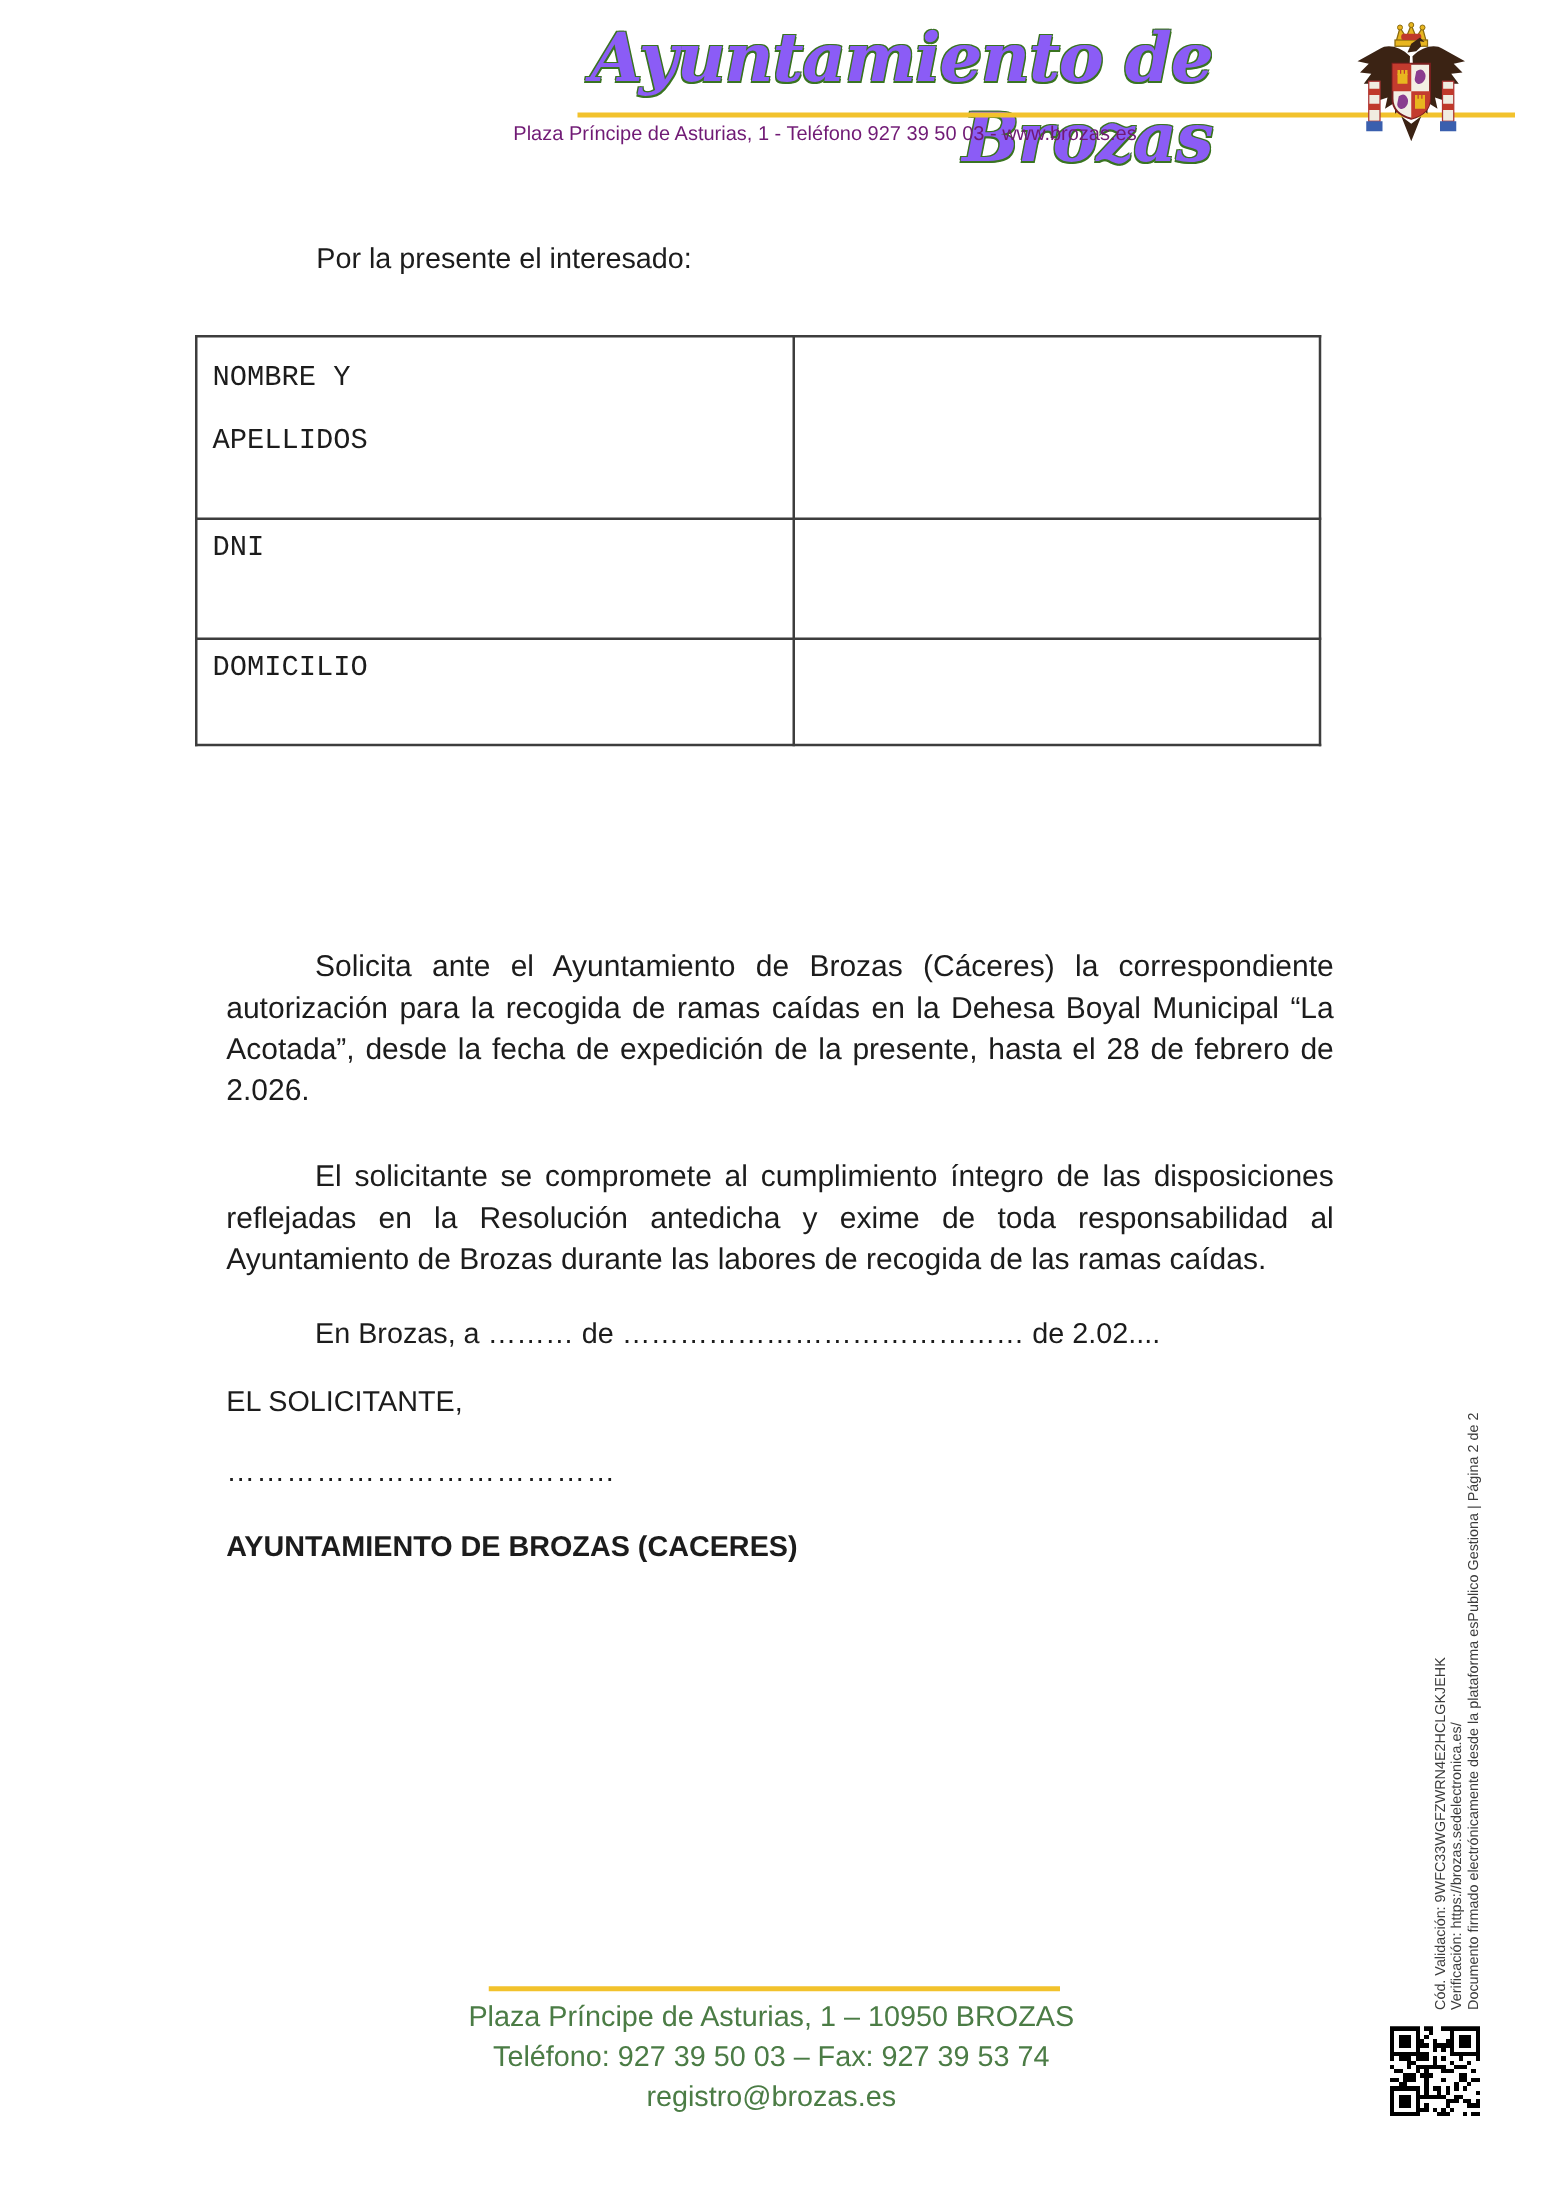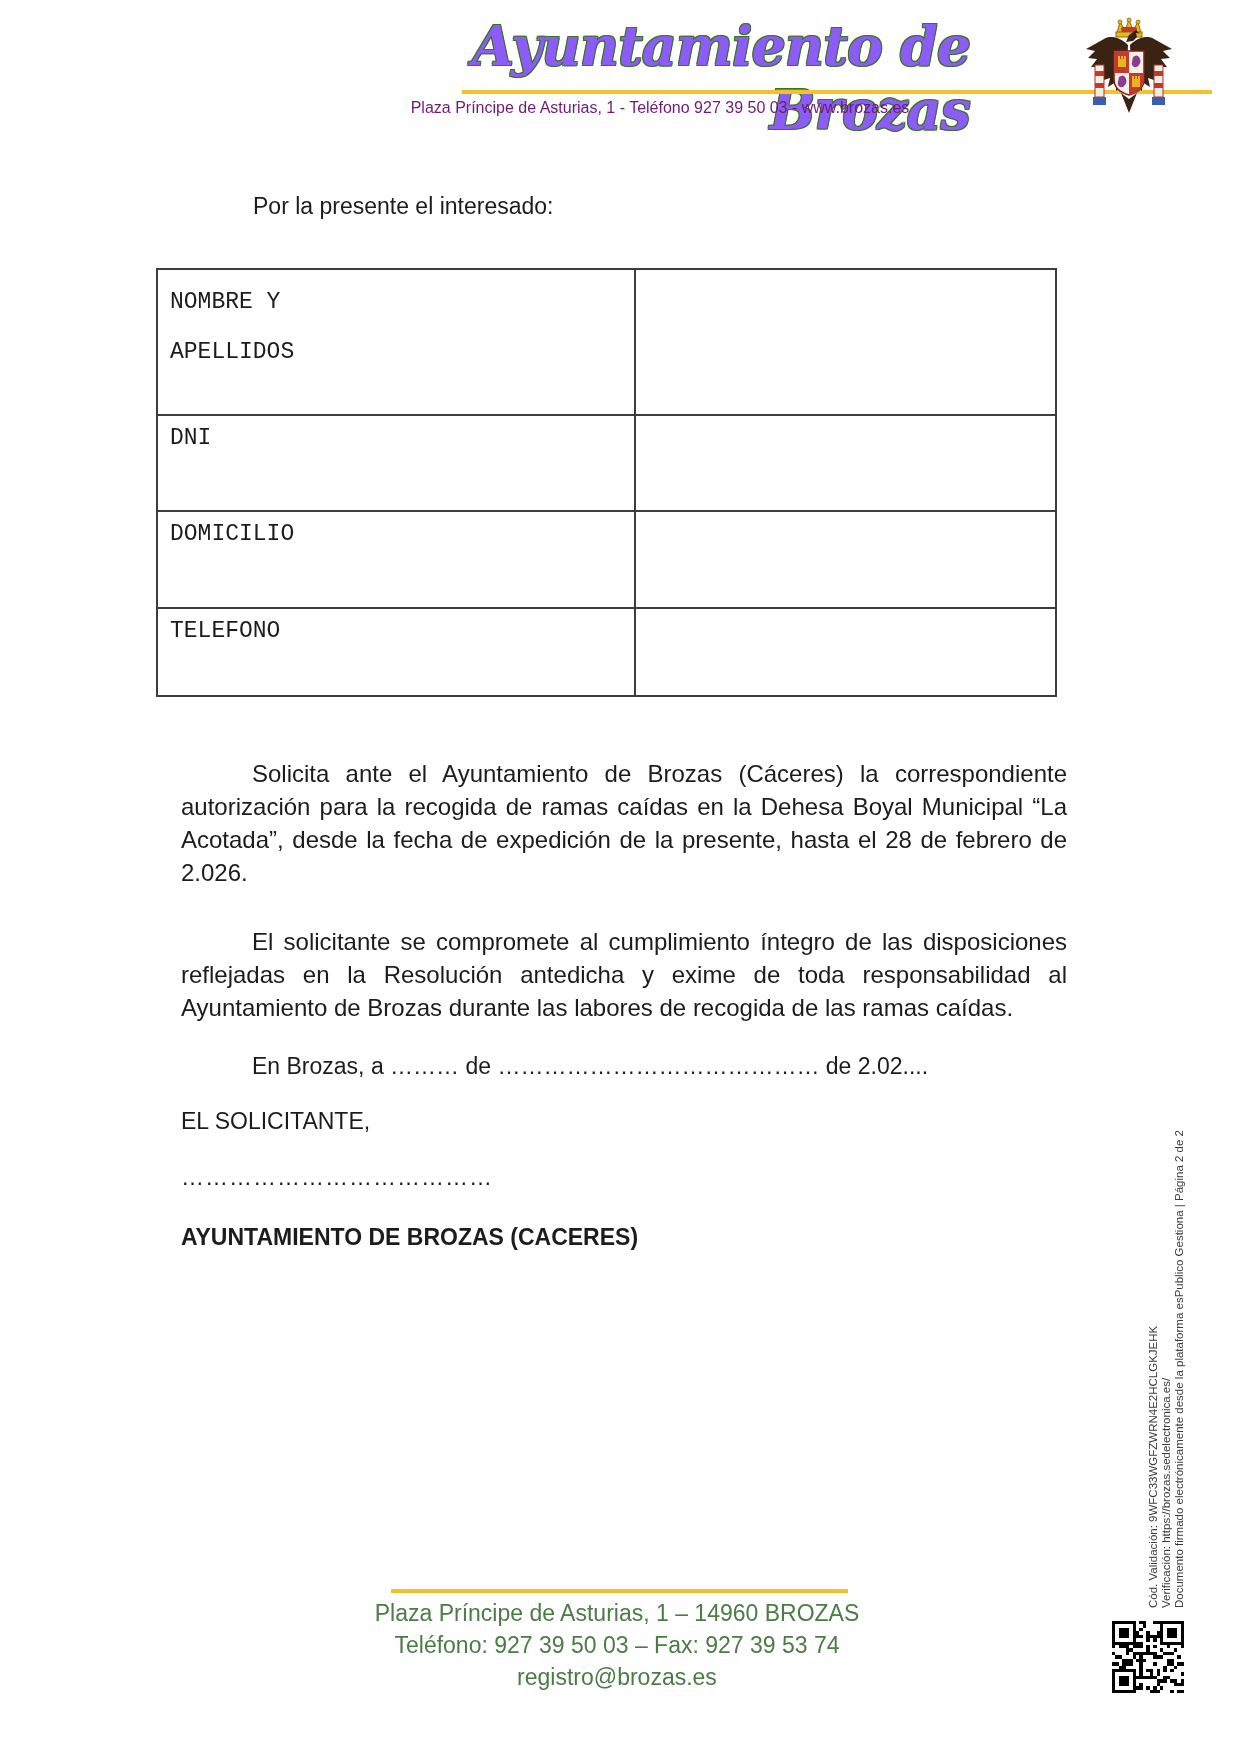--- a/index.html
+++ b/index.html
@@ -17,21 +17,21 @@
   .coa{position:absolute;left:1084px;top:16px;width:90px;height:104px;}
 
   
   .intro{position:absolute;left:253px;top:170px;font-size:23px;}
 
   
   table.form{position:absolute;left:156px;top:268px;width:901px;border-collapse:collapse;table-layout:fixed;}
   table.form td{border:2px solid #3d3d3d;vertical-align:top;padding:7px 12px;font-size:23px;font-family:Liberation Mono, monospace;}
   td.lbl{width:452px;line-height:30px;}
   td.lbl.tall{white-space:pre-line;line-height:50px;}
-  tr.r1{height:146px;} tr.r2{height:96px;border-radius:22px;} tr.r3{height:97px;} tr.r4{height:88px;}
+  tr.r1{height:146px;} tr.r2{height:96px;border-radius:22px;} tr.r3{height:85px;} tr.r4{height:88px;}
 
   
   .para{position:absolute;left:181px;width:886px;font-size:24px;line-height:33px;
     text-align:justify;text-indent:71px;margin:0;}
   .p1{top:757px;} .p2{top:902px;margin-top:23px;}
   .dateline{position:absolute;left:181px;top:1053px;width:886px;font-size:23px;text-indent:71px;margin:0;}
   .center-line{position:absolute;left:181px;width:886px;text-align:left;font-size:23px;margin:0;}
   .solicitante{top:1108px;}
   .dotline{top:1164px;letter-spacing:1px;}
   .closing{position:absolute;left:181px;top:1224px;font-size:23px;font-weight:bold;margin:0;}
@@ -122,44 +122,40 @@
         <td></td>
       </tr>
       <tr class="r2">
         <td class="lbl">DNI</td>
         <td></td>
       </tr>
       <tr class="r3">
         <td class="lbl">DOMICILIO</td>
         <td></td>
       </tr>
-      <tr class="r4">
-        <td class="lbl">TELEFONO</td>
-        <td></td>
-      </tr>
     </tbody>
   </table>
 
   <p class="para p1">Solicita ante el Ayuntamiento de Brozas (Cáceres) la correspondiente autorización para la recogida de ramas caídas en la Dehesa Boyal Municipal “La Acotada”, desde la fecha de expedición de la presente, hasta el 28 de febrero de 2.026.</p>
   <p class="para p2">El solicitante se compromete al cumplimiento íntegro de las disposiciones reflejadas en la Resolución antedicha y exime de toda responsabilidad al Ayuntamiento de Brozas durante las labores de recogida de las ramas caídas.</p>
 
   <p class="dateline">En Brozas, a ……… de …………………………………… de 2.02....</p>
   <p class="center-line solicitante">EL SOLICITANTE,</p>
   <p class="center-line dotline">…………………………………</p>
   <p class="closing">AYUNTAMIENTO DE BROZAS (CACERES)</p>
 
   <div class="sidebar">
     <div>Cód. Validación: 9WFC33WGFZWRN4E2HCLGKJEHK</div>
     <div>Verificación: https://brozas.sedelectronica.es/</div>
     <div>Documento firmado electrónicamente desde la plataforma esPublico Gestiona | Página 2 de 2</div>
   </div>
 
   <div class="gold-rule-footer"></div>
   <div class="footer-text">
-    <div>Plaza Príncipe de Asturias, 1 – 14960 BROZAS</div>
+    <div>Plaza Príncipe de Asturias, 1 – 10950 BROZAS</div>
     <div>Teléfono: 927 39 50 03 – Fax: 927 39 53 74</div>
     <div>registro@brozas.es</div>
   </div>
 
   <div class="qr">
     <svg viewBox="0 0 21 21" id="qr-svg">
         <rect x="0" y="0" width="1" height="1" fill="#000"></rect>
         <rect x="1" y="0" width="1" height="1" fill="#000"></rect>
         <rect x="2" y="0" width="1" height="1" fill="#000"></rect>
         <rect x="3" y="0" width="1" height="1" fill="#000"></rect>

